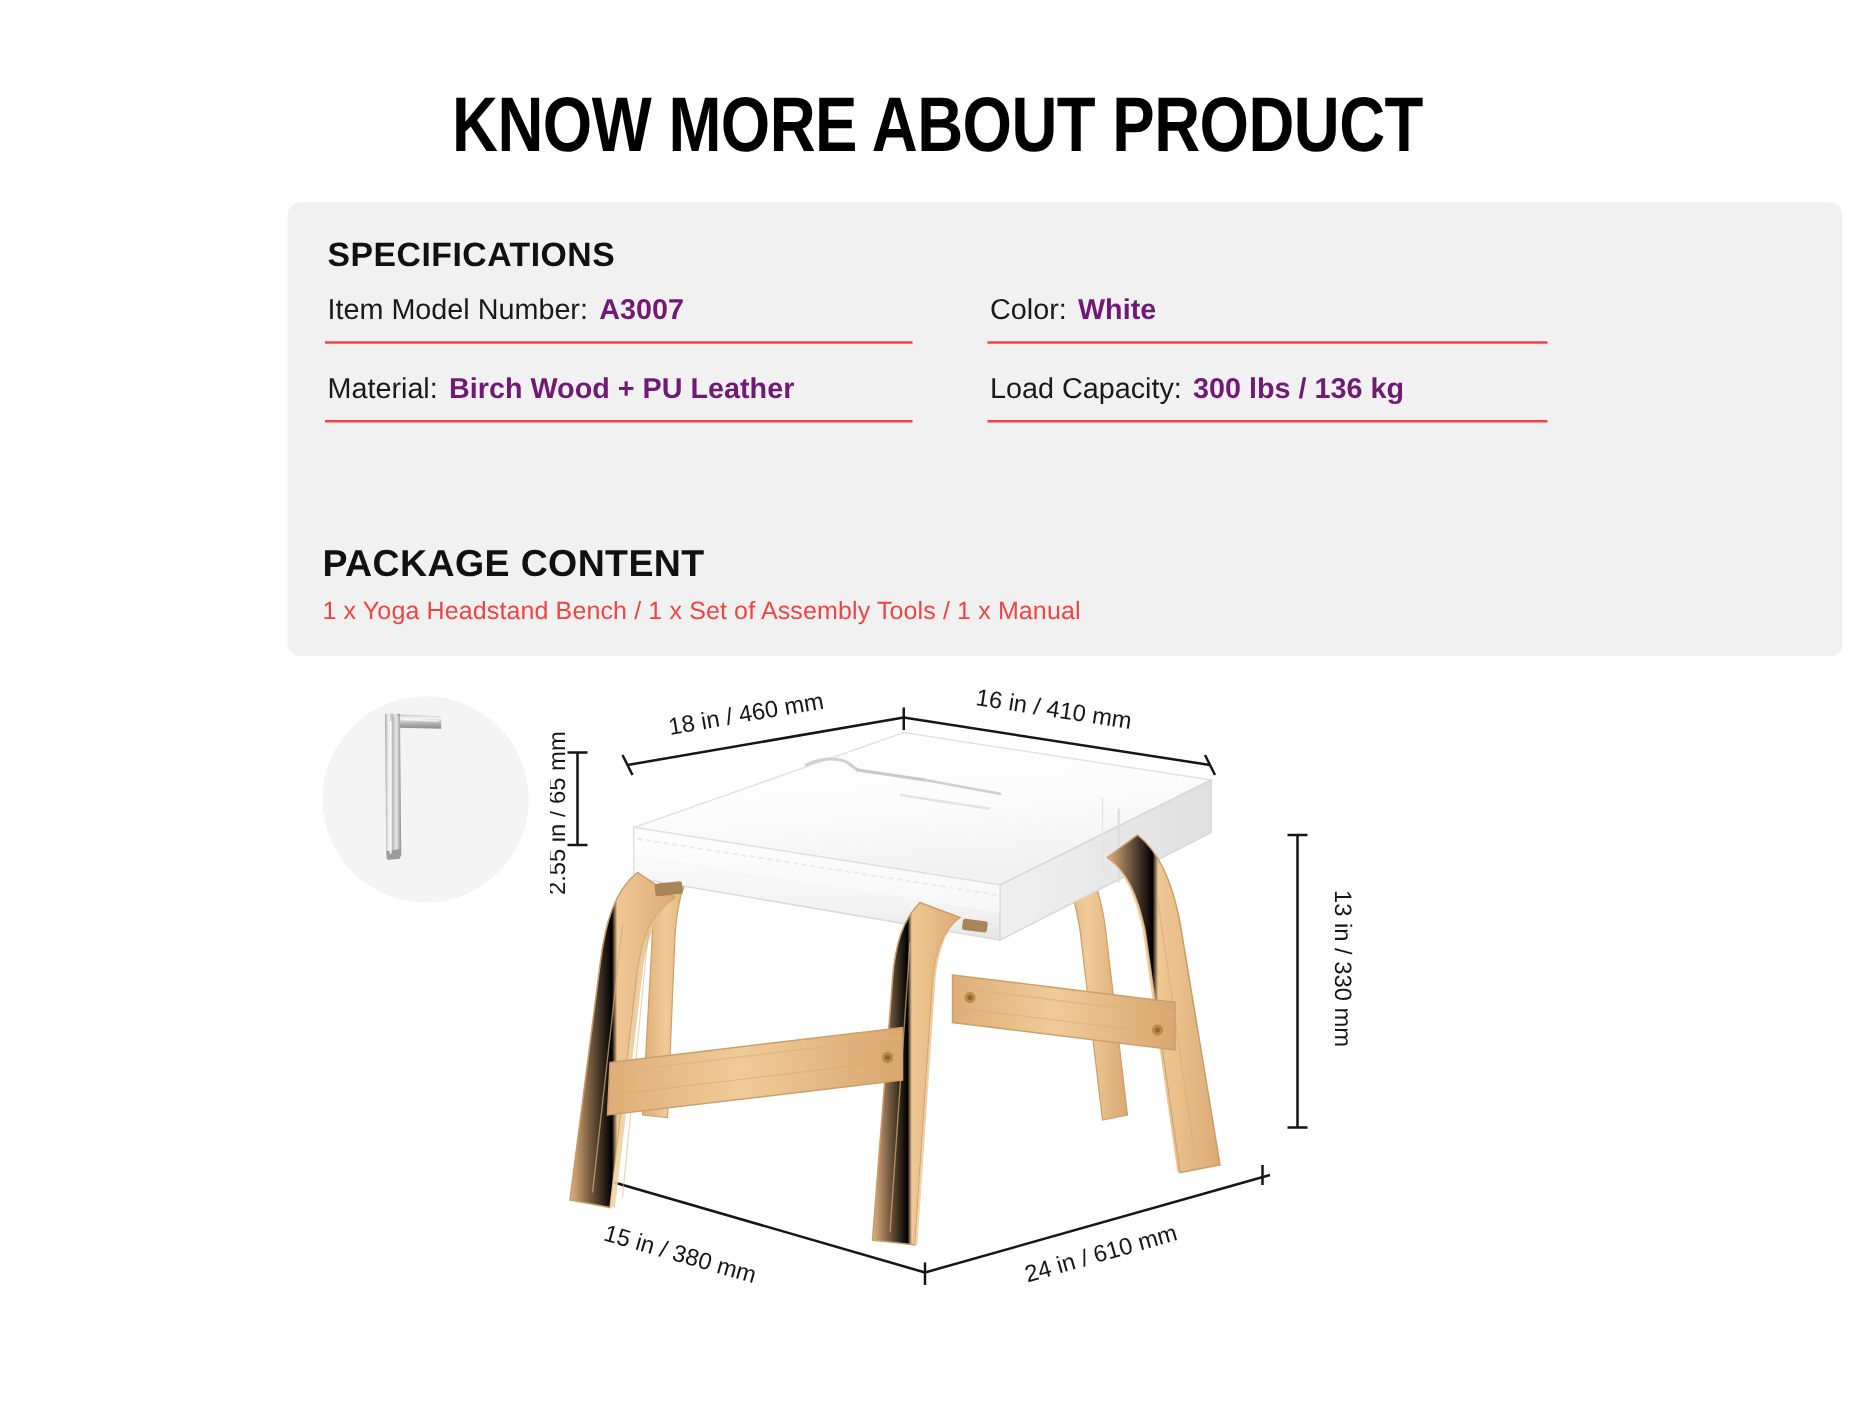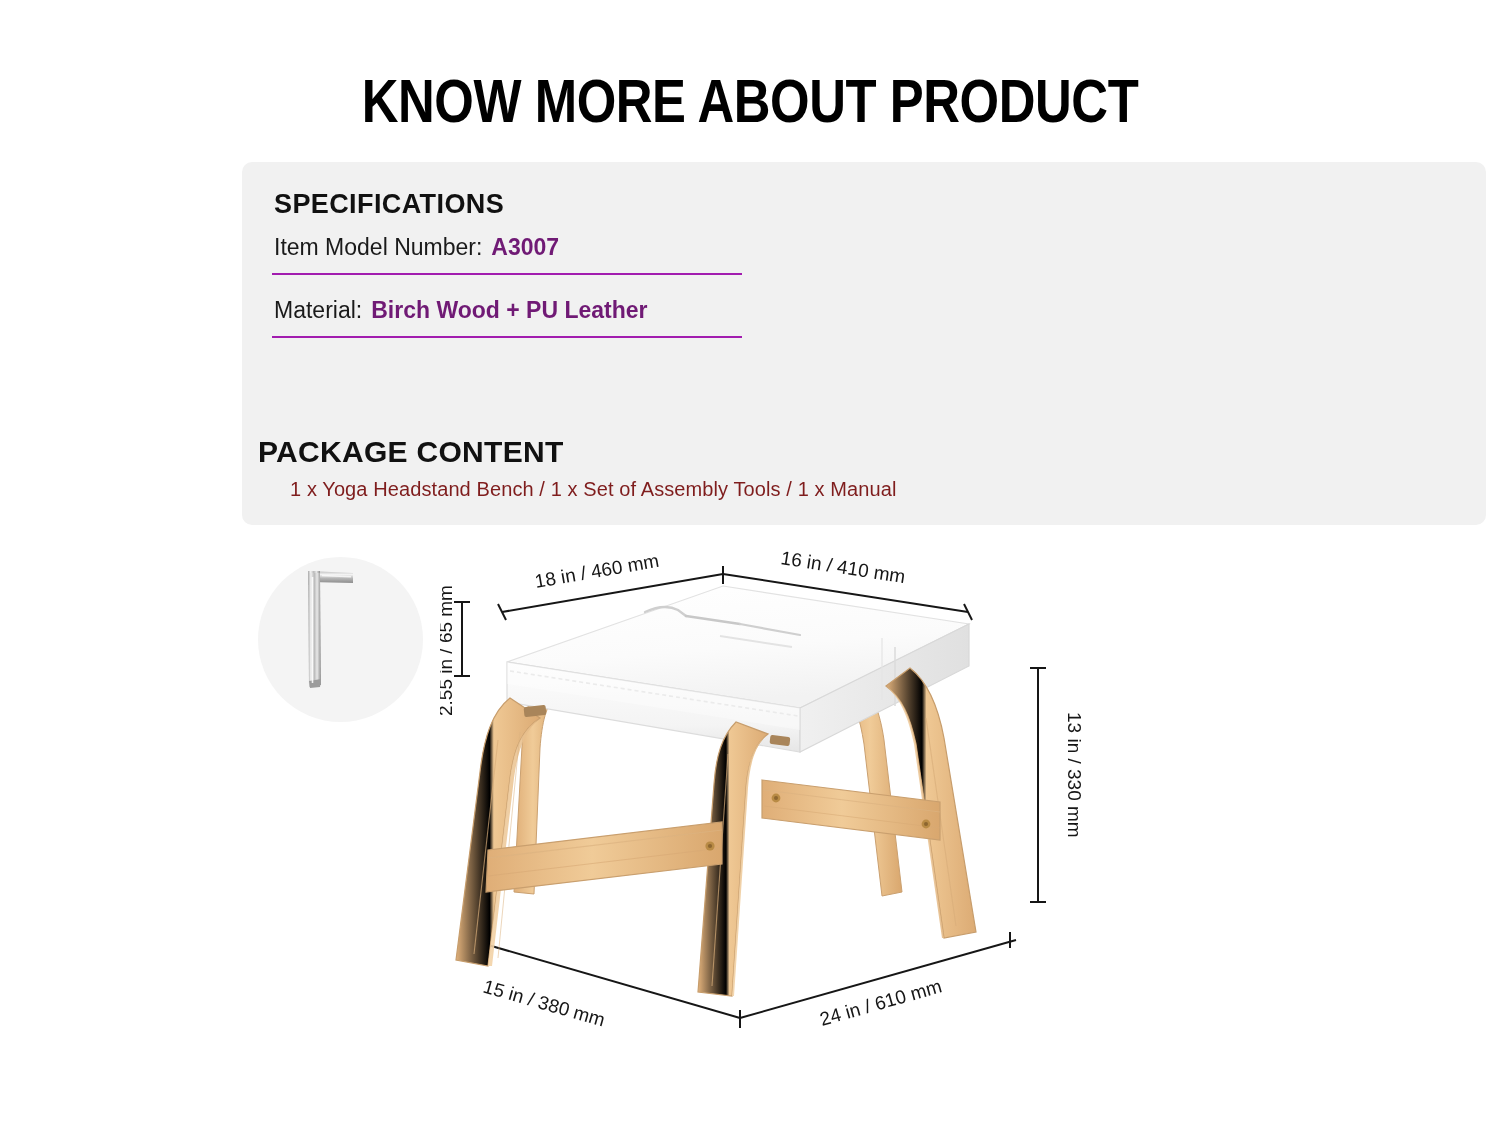--- a/index.html
+++ b/index.html
@@ -32,21 +32,21 @@
     line-height: 70px;
     letter-spacing: -0.5px;
     color: #000000;
     transform: scaleX(0.82);
     transform-origin: center top;
   }
 
   
   .spec-panel {
     position: absolute;
-    left: 242px;
+    left: 230px;
     top: 162px;
     width: 1244px;
     height: 363px;
     background: #f1f1f1;
     border-radius: 10px;
   }
 
   .spec-heading {
     position: absolute;
     left: 32px;
@@ -64,21 +64,21 @@
     width: 1038px;
     display: flex;
   }
   .spec-col {
     padding: 0 30px;
   }
   .spec-col.left  { width: 530px; }
   .spec-col.right { width: 508px; }
 
   .spec-row {
-    border-bottom: 2px solid #a21caf;
+    border-bottom: 2px solid #ef4444;
     padding: 4px 4px 12px 2px;
     margin-bottom: 18px;
     white-space: nowrap;
     display: flex;
     align-items: baseline;
   }
   .spec-row:last-child { margin-bottom: 0; }
 
   .spec-label {
     font-size: 23px;
@@ -99,23 +99,22 @@
   }
   .pkg-heading {
     font-size: 30px;
     font-weight: bold;
     letter-spacing: 0.3px;
     color: #111111;
   }
   .pkg-text {
     margin-top: 9px;
     font-size: 20px;
-    color: #7f1d1d;
+    color: #ef4444;
     letter-spacing: 0.1px;
-    margin-left: 32px;
   }
 
   
   .tool-badge {
     position: absolute;
     left: 258px;
     top: 557px;
     width: 165px;
     height: 165px;
     border-radius: 50%;
@@ -160,20 +159,33 @@
         </div>
 
         <div class="spec-row">
           <span class="spec-label">Material:</span>
           <span class="spec-value">Birch Wood + PU Leather</span>
         </div>
 
 
       </div>
 
+      <div class="spec-col right">
+
+        <div class="spec-row">
+          <span class="spec-label">Color:</span>
+          <span class="spec-value">White</span>
+        </div>
+
+        <div class="spec-row">
+          <span class="spec-label">Load Capacity:</span>
+          <span class="spec-value">300 lbs / 136 kg</span>
+        </div>
+
+      </div>
 
     </div>
   </div>
 
   <div class="pkg-block">
     <div class="pkg-heading">PACKAGE CONTENT</div>
     <div class="pkg-text">1 x Yoga Headstand Bench / 1  x Set of Assembly Tools / 1  x Manual</div>
   </div>
 
   <div class="tool-badge">

